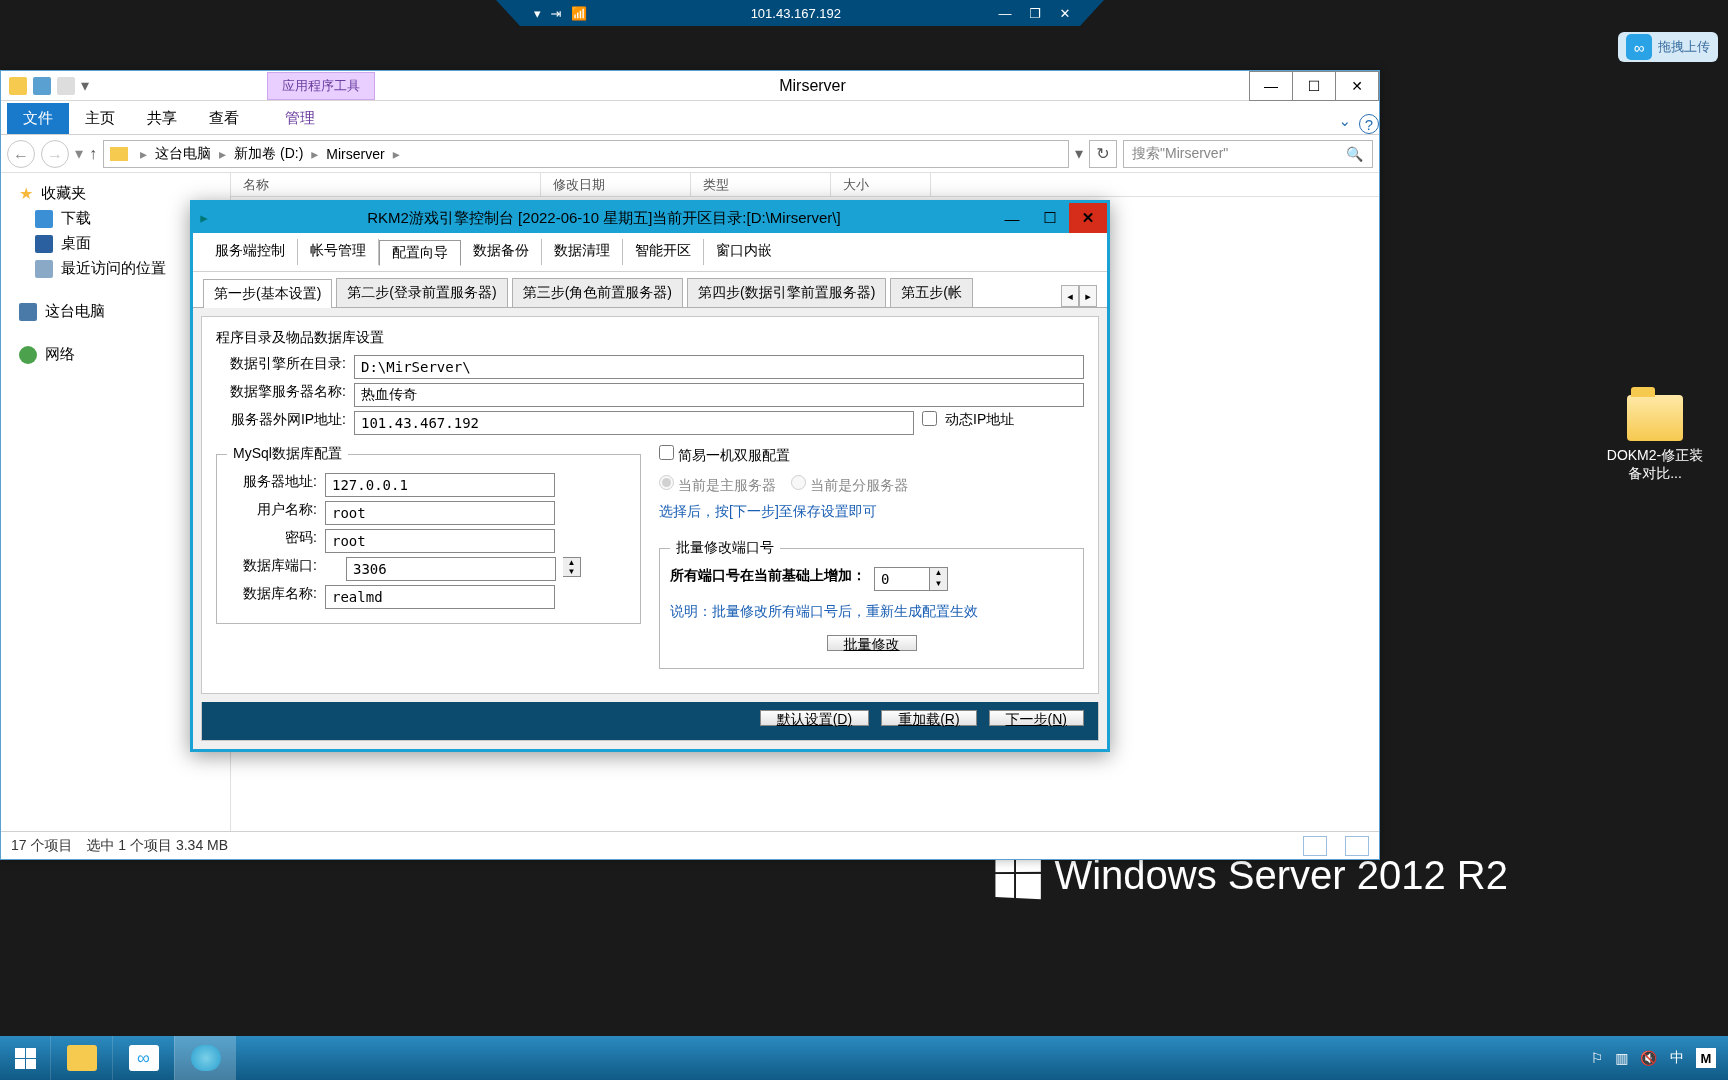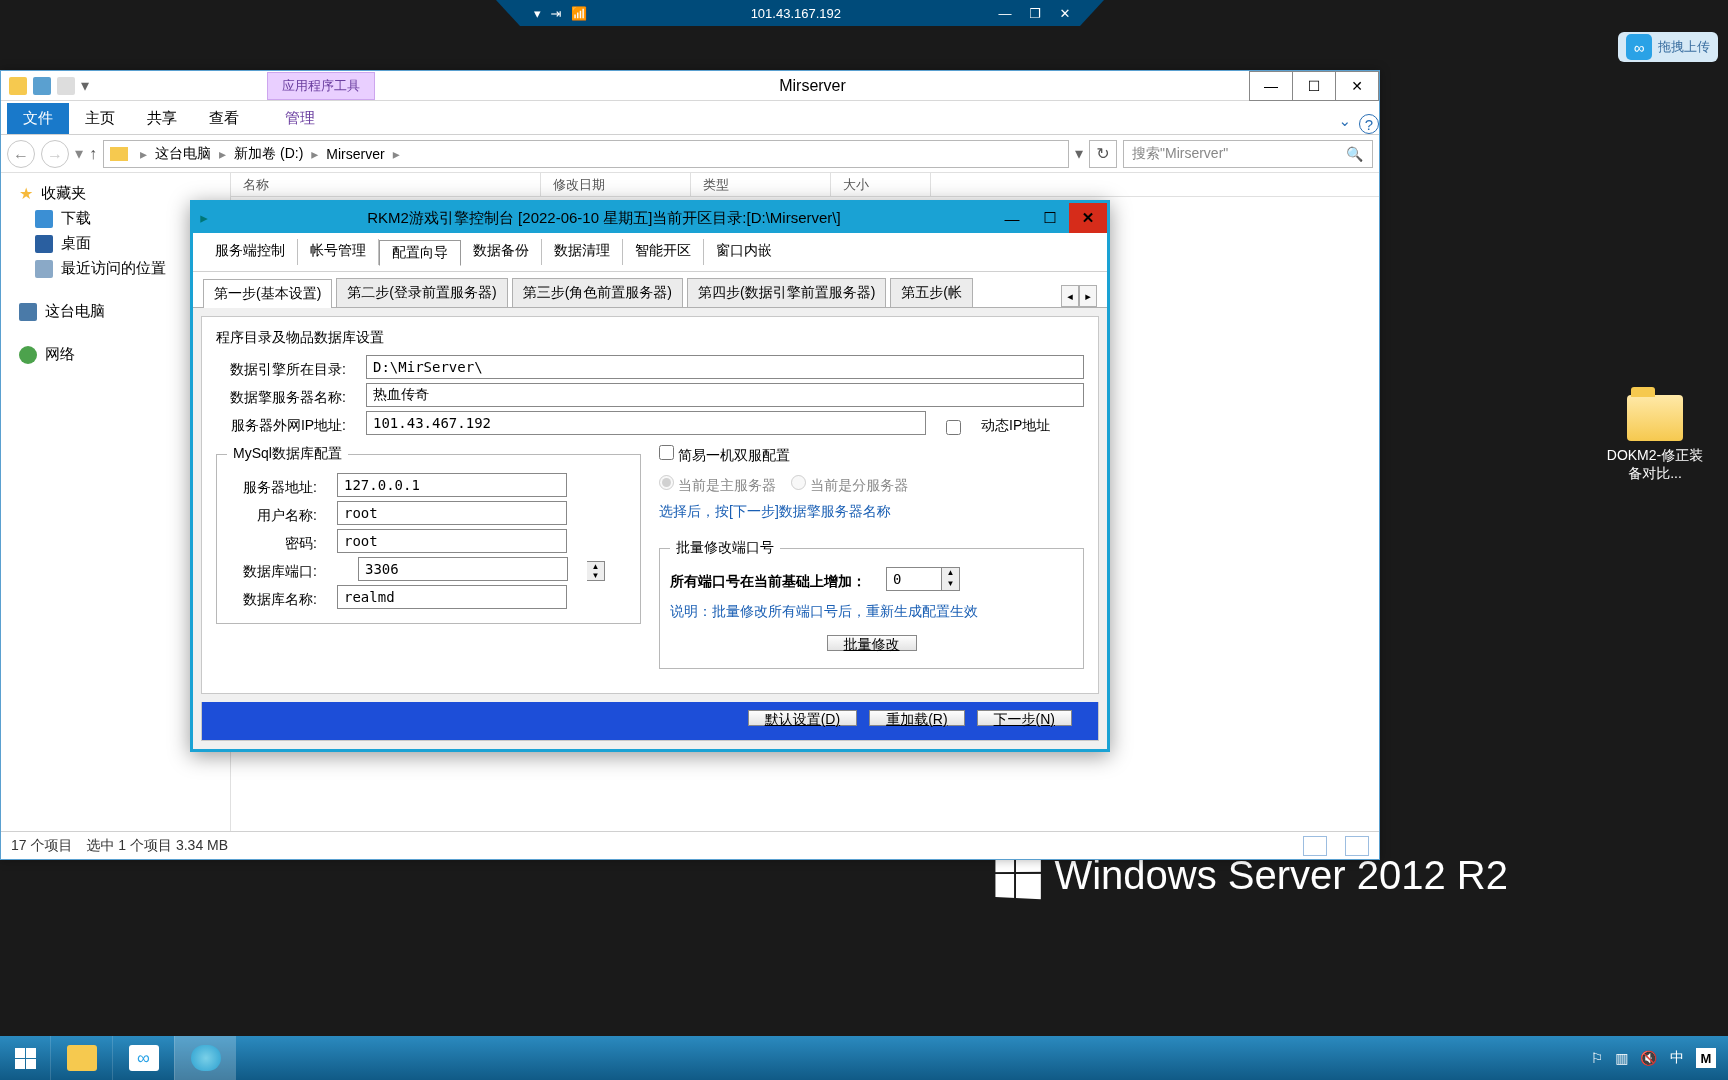--- a/index.html
+++ b/index.html
@@ -83,34 +83,34 @@
 .dialog .menubar .active { border:1px solid #999; border-bottom:1px solid #fff; position:relative; top:1px; background:#fff; }
 
 .dialog .step-tabs { background:#fff; padding:6px 10px 0; display:flex; gap:4px; font-size:14px; border-bottom:1px solid #b0b0b0; align-items:flex-end; }
 .dialog .step-tabs span { padding:5px 10px; border:1px solid #b0b0b0; border-bottom:none; background:#ececec; cursor:pointer; white-space:nowrap; }
 .dialog .step-tabs span.active { background:#fff; position:relative; top:1px; }
 .dialog .step-tabs .arrows { margin-left:auto; display:flex; }
 .dialog .step-tabs .arrows i { width:18px; height:22px; border:1px solid #b0b0b0; display:flex; align-items:center; justify-content:center; font-style:normal; font-size:11px; cursor:pointer; background:#f6f6f6; }
 
 .dialog .form-area { background:#fff; margin:8px; border:1px solid #c8c8c8; padding:10px 14px 18px; font-size:14px; }
 .dialog .form-area .section-title { margin:2px 0 8px; }
-.dialog .row { display:flex; align-items:flex-end; margin:4px 0; gap:20px; }
+.dialog .row { display:flex; align-items:flex-start; margin:4px 0; gap:8px; }
 .dialog .row label { width:130px; text-align:right; }
 .dialog .row input[type=text] { flex:1; height:24px; border:1px solid #888; padding:0 6px; font-family:Consolas,monospace; font-size:14px; background:#fff; }
 .dialog .row.short input[type=text]{ width:230px; flex:none; }
 .dialog .chk, .dialog .rdo { width:15px; height:15px; }
 
 .dialog .two-col { display:flex; gap:18px; }
 .dialog .col { flex:1; }
 
 .dialog fieldset { border:1px solid #b8b8b8; padding:6px 10px 10px; margin:6px 0; }
 .dialog fieldset legend { padding:0 6px; font-size:14px; }
 
 .dialog .btn { height:16px; padding:0 16px; border:1px solid #888; background:linear-gradient(#fefefe,#e4e4e4); cursor:pointer; font-size:14px;text-decoration:underline; }
-.dialog .footer-btns { display:flex; justify-content:flex-end; gap:12px; padding:8px 26px 14px; background:#1d4ed8; margin:0 8px 8px; border:1px solid #c8c8c8; border-top:none; }
+.dialog .footer-btns { display:flex; justify-content:flex-end; gap:12px; padding:8px 14px 14px; background:#0c4a6e; margin:0 8px 8px; border:1px solid #c8c8c8; border-top:none; }
 .dialog .spin { display:inline-flex; }
 .dialog .spin input { width:56px; height:22px; border:1px solid #888; text-align:left; padding:0 4px; }
 .dialog .spin .sbtn { width:18px; border:1px solid #888; border-left:none; display:flex; flex-direction:column; }
 .dialog .spin .sbtn i{ flex:1; font-size:8px; text-align:center; font-style:normal; background:#eee; }
 
 
 .taskbar { position:absolute; bottom:0; left:0; right:0; height:44px; background:linear-gradient(#2b8abf,#105a86); display:flex; align-items:stretch; z-index:60; }
 .taskbar .start { width:50px; display:flex; align-items:center; justify-content:center; }
 .taskbar .start .logo { display:grid; grid-template-columns:10px 10px; grid-template-rows:10px 10px; gap:1px; }
 .taskbar .start .logo span { background:#fff; }
@@ -348,21 +348,21 @@
 
       <div class="col">
         <div style="padding:6px 0">
           <label><input type="checkbox" class="chk" style=""> <span>简易一机双服配置</span></label>
         </div>
         <div style="padding:4px 0;color:#888">
           <label><input type="radio" class="rdo" checked="" disabled="" style=""> <span>当前是主服务器</span></label>
           &nbsp;&nbsp;
           <label><input type="radio" class="rdo" disabled="" style=""> <span>当前是分服务器</span></label>
         </div>
-        <div style="color:#1a5fb4;padding:4px 0">选择后，按[下一步]数据擎服务器名称</div>
+        <div style="color:#1a5fb4;padding:4px 0">选择后，按[下一步]至保存设置即可</div>
 
         <fieldset style="margin-top:14px">
           <legend>批量修改端口号</legend>
           <div class="row">
             <b style="flex:none">所有端口号在当前基础上增加：</b>
             <span class="spin">
               <input type="text" value="0" style="">
               <span class="sbtn">
                   <i>▲</i>
                   <i>▼</i>

